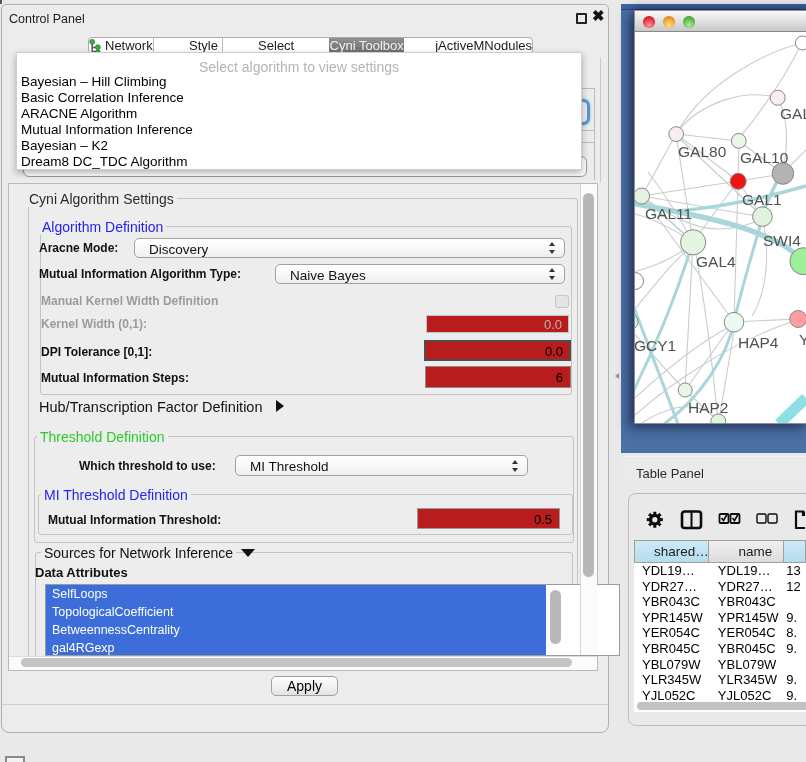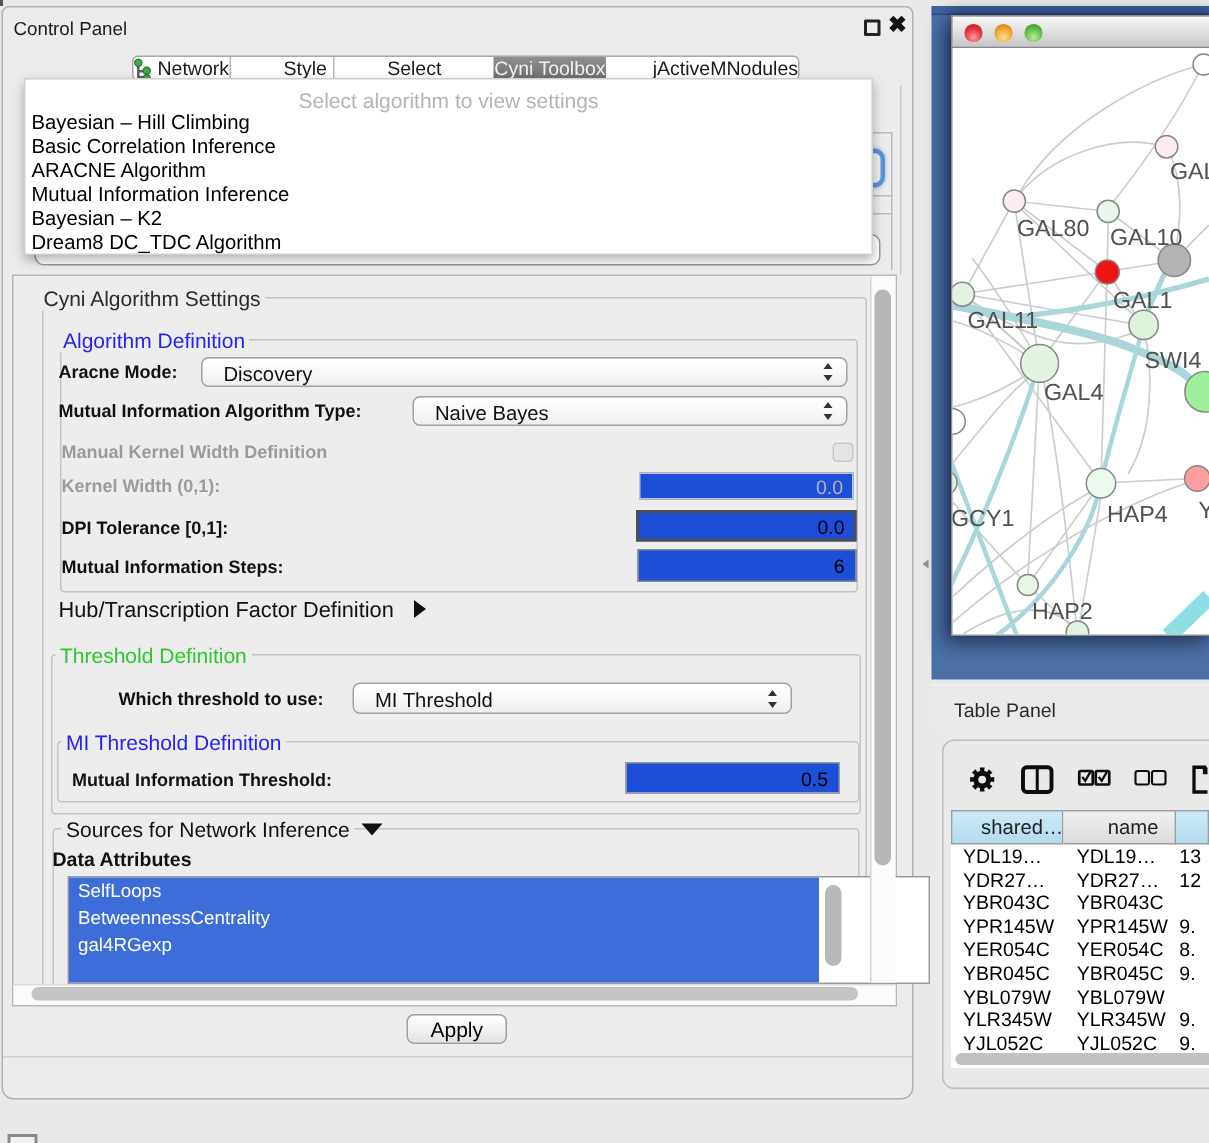--- a/index.html
+++ b/index.html
@@ -9,21 +9,21 @@
 .abs { position:absolute; }
 .lbl { position:absolute; font-size:12px; font-weight:bold; color:#111; white-space:nowrap; }
 .lblgray { position:absolute; font-size:12px; font-weight:bold; color:#9b9b9b; white-space:nowrap; }
 .group { position:absolute; border:1px solid #c3c3c3; border-radius:3px; }
 .gtitle { position:absolute; font-size:14px; background:#ededed; padding:0 3px; white-space:nowrap; }
 .combo { position:absolute; background:linear-gradient(#ffffff,#f7f7f7 60%,#eeeeee); border:1px solid #a2a2a2; border-radius:5px; font-size:13.5px; color:#111; }
 .combo .ctext { position:absolute; left:14px; top:2.5px; }
 .spin { position:absolute; right:7px; top:50%; width:8px; height:12px; margin-top:-6px; }
 .spin:before { content:""; position:absolute; left:0; top:0; border-left:3.5px solid transparent; border-right:3.5px solid transparent; border-bottom:4.5px solid #333; }
 .spin:after { content:""; position:absolute; left:0; bottom:0; border-left:3.5px solid transparent; border-right:3.5px solid transparent; border-top:4.5px solid #333; }
-.field { position:absolute; background:#1d4ed8; font-size:13px; text-align:right; }
+.field { position:absolute; background:#b91c1c; font-size:13px; text-align:right; }
 .trow { display:flex; height:15.6px; font-size:13px; color:#000000; }
 .tc1 { width:74.5px; padding-left:8px; }
 .tc2 { width:77px; padding-left:10px; }
 .tc3 { width:22px; padding-left:2px; }
 </style>
 </head>
 <body>
 <div id="app">
 
 <div class="abs" style="left:1px;top:4px;width:608px;height:729px;background:#ececec;border:1px solid #b0b0b0;border-radius:5px 5px 8px 8px;"></div>
@@ -118,20 +118,21 @@
 <div class="field" style="left:417px;top:508px;width:143px;height:21px;border:1px solid #999;color:#000;padding:3px 7px 0 0;">0.5</div>
 
 <div class="group" style="left:35px;top:552px;width:538px;height:110px;border-radius:3px 3px 0 0;"></div>
 <div class="gtitle" style="left:41px;top:545px;color:#111;background:#ededed;">Sources for Network Inference</div>
 <div class="abs" style="left:241px;top:549px;width:0;height:0;border-top:8px solid #111;border-left:7px solid transparent;border-right:7px solid transparent;"></div>
 <div class="lbl" style="left:35px;top:565px;font-size:13px;">Data Attributes</div>
 
 <div class="abs" style="left:45px;top:584px;width:575px;height:72px;border:1px solid #9a9a9a;background:#fff;">
   <div class="abs" style="left:0;top:0;width:500px;height:70px;background:#3d6dd8;color:#fff;font-size:12.5px;">
     <div style="height:18px;padding-left:6px;line-height:18px;">SelfLoops</div>
+    <div style="height:18px;padding-left:6px;line-height:18px;">TopologicalCoefficient</div>
     <div style="height:18px;padding-left:6px;line-height:18px;">BetweennessCentrality</div>
     <div style="height:18px;padding-left:6px;line-height:18px;">gal4RGexp</div>
   </div>
   <div class="abs" style="left:504px;top:5px;width:11px;height:54px;background:#b9b9b9;border-radius:6px;"></div>
 </div>
 
 <div class="abs" style="left:580px;top:184px;width:17px;height:471px;background:#fbfbfb;border-left:1px solid #d5d5d5;"></div>
 <div class="abs" style="left:583px;top:193px;width:11px;height:384px;background:#b7b7b7;border-radius:6px;"></div>
 <div class="abs" style="left:9px;top:656px;width:588px;height:14px;background:#fbfbfb;border-top:1px solid #dcdcdc;"></div>
 <div class="abs" style="left:21px;top:658px;width:551px;height:9px;background:#c4c4c4;border-radius:5px;"></div>

